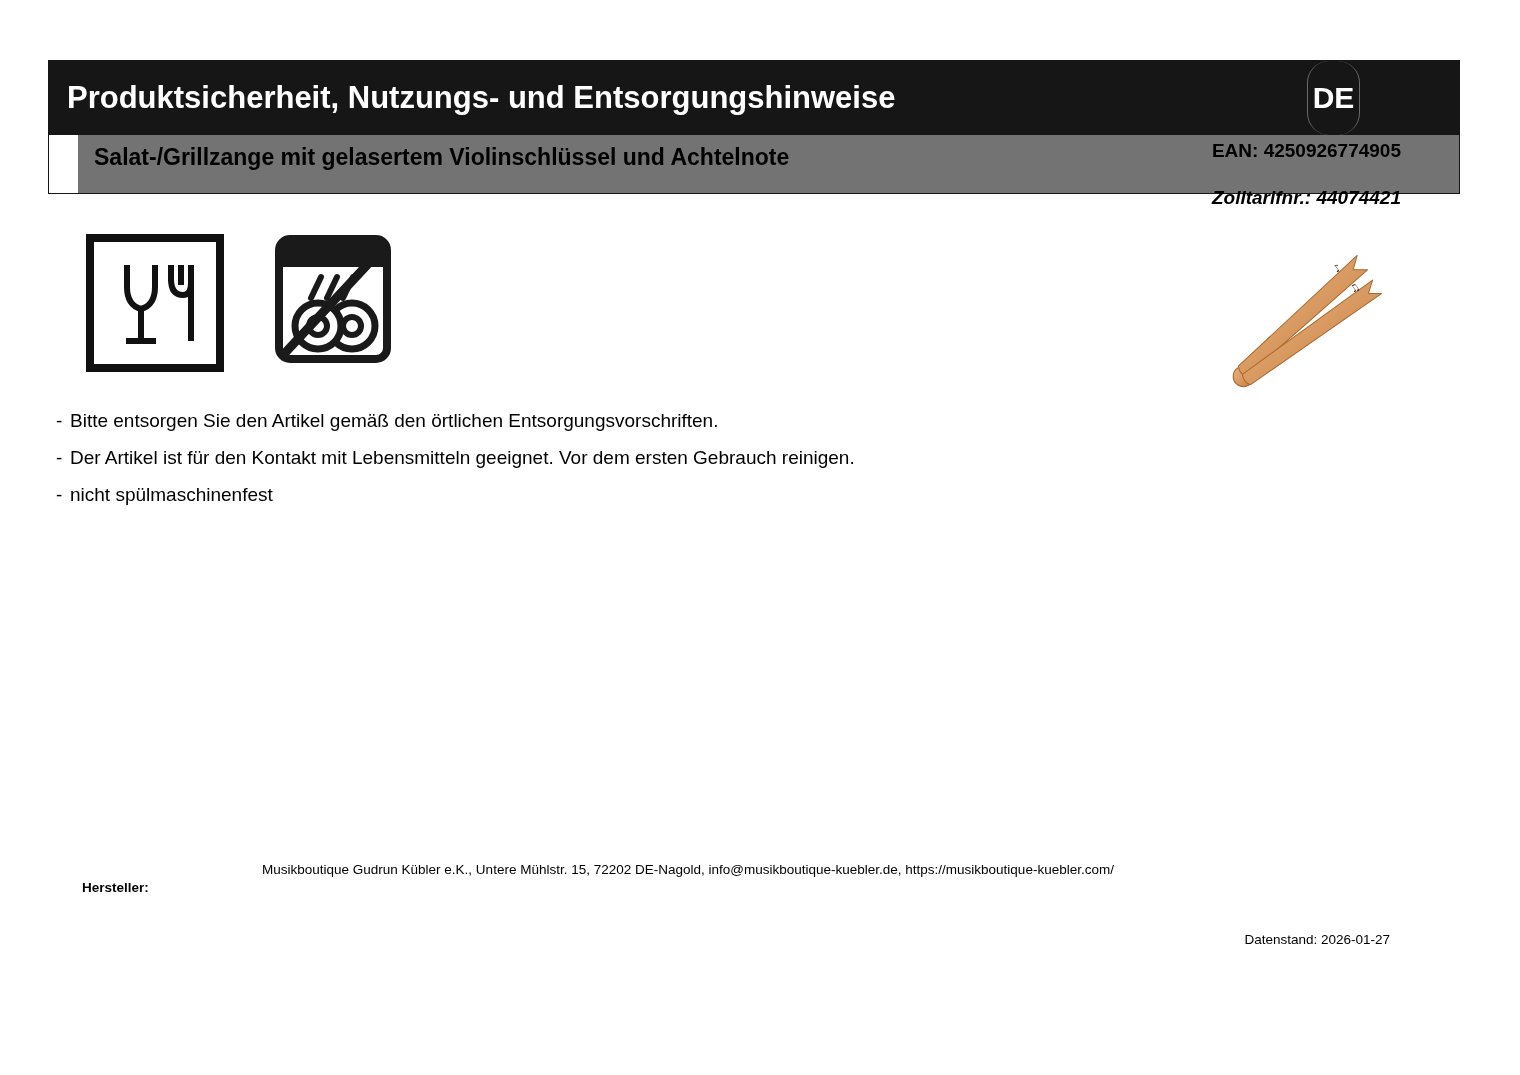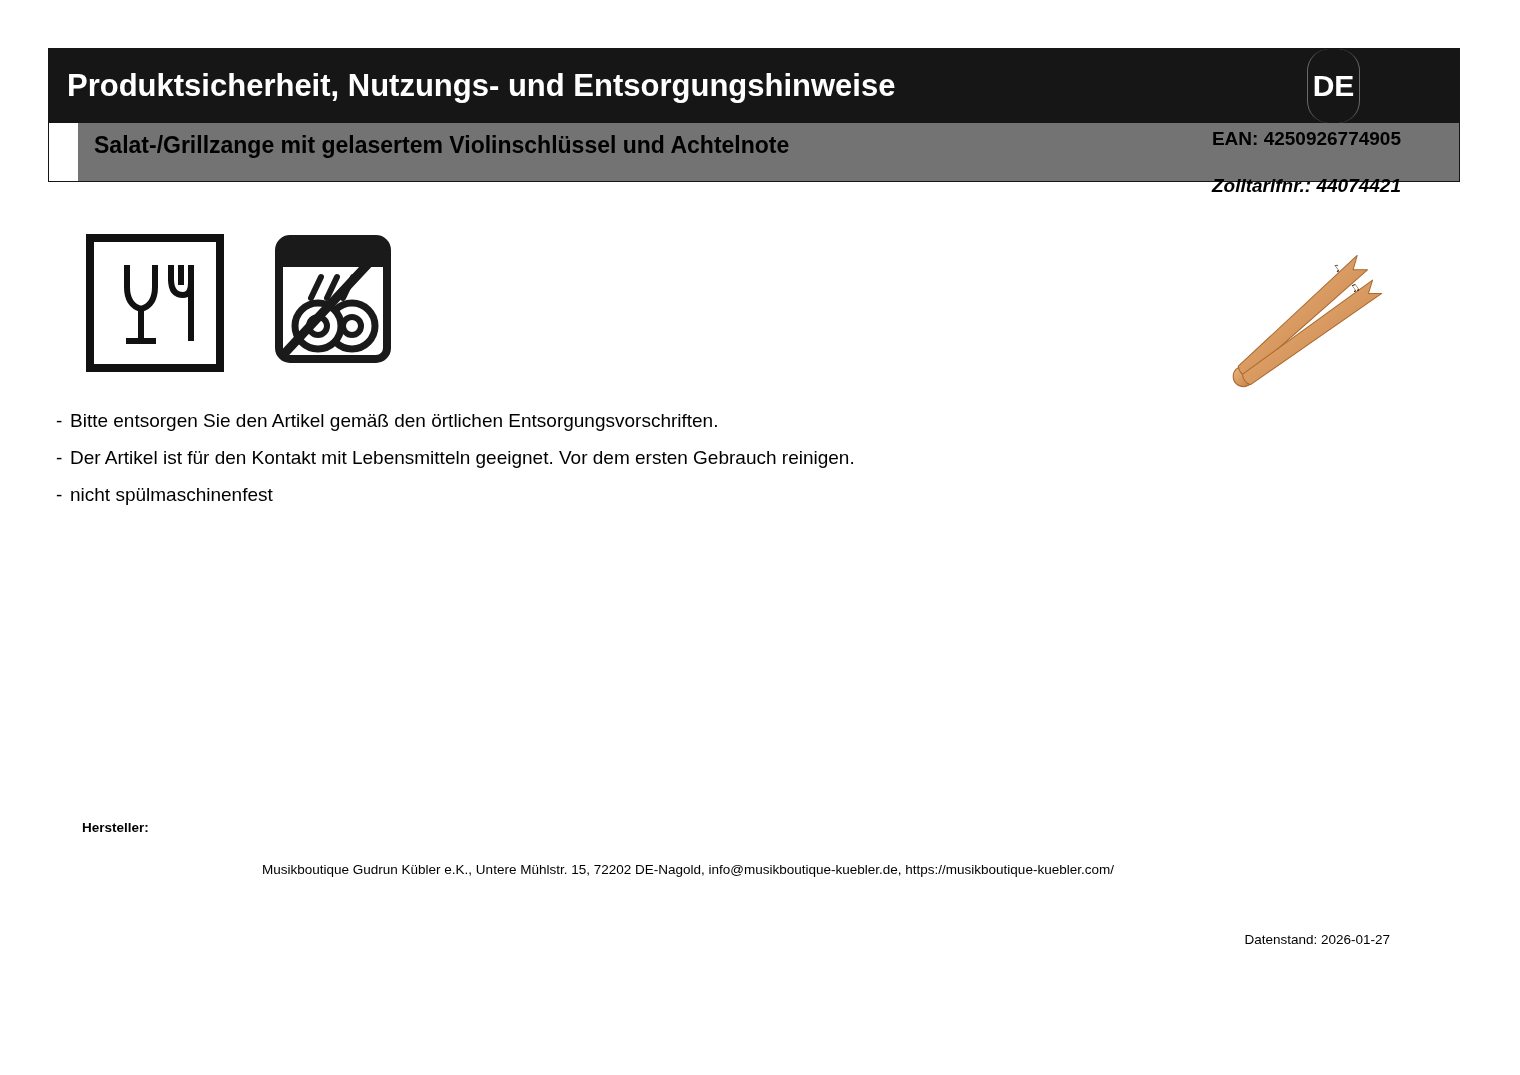--- a/index.html
+++ b/index.html
@@ -10,21 +10,21 @@
     height: 1075px;
     background: #ffffff;
     font-family: "Liberation Sans", sans-serif;
     color: #000;
     overflow: hidden;
   }
 
   
   .header-block {
     position: absolute;
-    left: 48px; top: 48px;
+    left: 48px; top: 60px;
     width: 1412px;
     border: 1px solid #161616;
   }
   .header-bar {
     position: relative;
     height: 74px;
     background: #161616;
     color: #fff;
   }
   .header-title {
@@ -92,21 +92,21 @@
     left: 48px; top: 805px;
     width: 1412px; height: 46px;
     background: #161616;
     color: #fff;
     font-size: 21px;
     line-height: 46px;
     padding-left: 16px;
   }
   .mfg-label {
     position: absolute;
-    left: 82px; top: 820px;
+    left: 82px; top: 880px;
     font-size: 13.5px;
     font-weight: bold;
   }
   .mfg-value {
     position: absolute;
     left: 262px; top: 862px;
     font-size: 13.5px;
     white-space: nowrap;
   }
 

